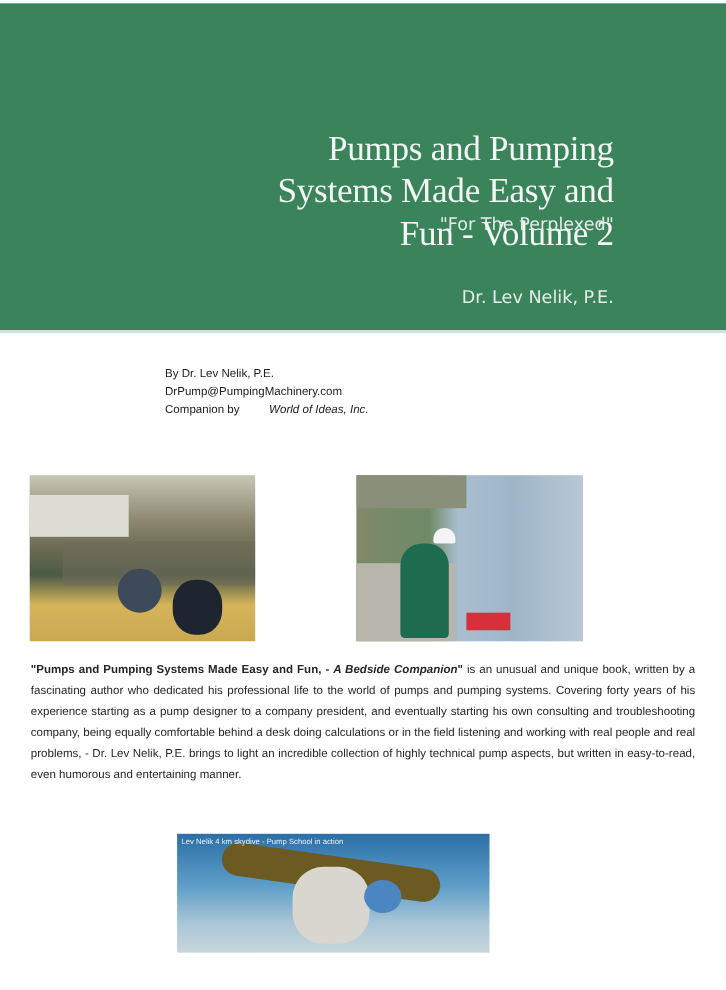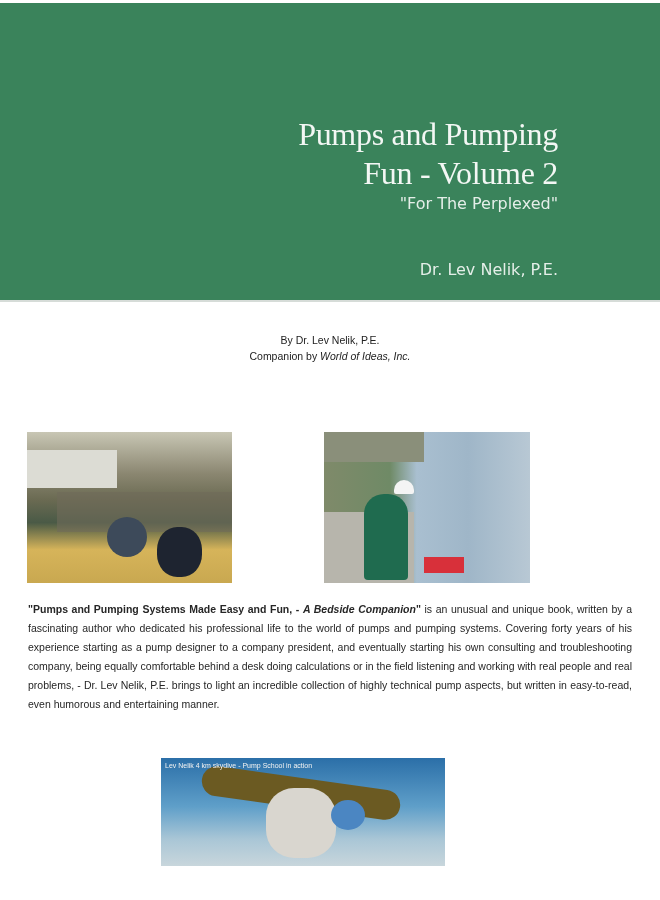--- a/index.html
+++ b/index.html
@@ -1,45 +1,47 @@
 <!DOCTYPE html>
 <html><head>
 <meta charset="utf-8">
 <style>
   html, body { margin: 0; padding: 0; }
   body { width: 660px; height: 900px; background: #ffffff; position: relative; overflow: hidden; font-family: "Liberation Sans", sans-serif; }
   .banner { position: absolute; left: 0; top: 3px; width: 660px; height: 297px; background: #3a835b; border-bottom: 2px solid #d6dcd8; }
   .title { position: absolute; right: 102px; top: 68px; width: 520px; text-align: right; color: #f3f7f4; font-family: Liberation Serif, serif; font-size: 32px; line-height: 39px; font-weight: 500; letter-spacing: -0.3px; margin-top: 44px; }
   .subtitle { position: absolute; right: 102px; top: 191px; color: #e4eee8; font-family: "DejaVu Sans", sans-serif; font-size: 16px; }
   .author-banner { position: absolute; right: 102px; top: 257px; color: #e4eee8; font-family: "DejaVu Sans", sans-serif; font-size: 16px; margin-left: 16px; }
-  .byline { position: absolute; left: 150px; top: 332px; width: 360px; text-align: center; font-size: 10.5px; line-height: 16px; color: #222; }
-  .byline i { font-style: italic; }
+  .byline { position: absolute; left: 150px; top: 332px; width: 360px; font-size: 10.5px; line-height: 16px; color: #222; }
+  .byline i { font-style: italic; margin-left: 24px; }
   .photo { position: absolute; overflow: hidden; }
   .photo-class { left: 27px; top: 432px; width: 205px; height: 151px; background: linear-gradient(180deg, #c8c6b4 0%, #8a8670 28%, #6a6a52 45%, #4a5a46 60%, #d6b45a 78%, #c9a850 100%); }
   .photo-pump { left: 324px; top: 432px; width: 206px; height: 151px; background: linear-gradient(90deg, #7f8a6a 0%, #6f8a66 32%, #a9bfd0 45%, #9fb6c8 70%, #b8c8d4 100%); }
   .photo-sky { left: 161px; top: 758px; width: 284px; height: 108px; background: linear-gradient(180deg, #2b6fa8 0%, #5f9fc9 45%, #a9c6d6 75%, #c8d6dc 100%); }
   .shape { position: absolute; }
   .caption { position: absolute; left: 4px; top: 4px; font-size: 7px; color: #f2f2f2; }
   .desc { position: absolute; left: 28px; top: 600px; width: 604px; font-size: 10.5px; line-height: 19px; color: #262626; text-align: justify; }
   .desc b { font-weight: bold; }
 </style>
 </head>
 <body>
 
 <div class="banner">
   <div class="title">
     <div>Pumps and Pumping</div>
+    <div>Systems Made Easy and</div>
     <div>Fun - Volume 2</div>
   </div>
   <div class="subtitle">"For The Perplexed"</div>
   <div class="author-banner">Dr. Lev Nelik, P.E.</div>
 </div>
 
 <div class="byline">
   <div>By Dr. Lev Nelik, P.E.</div>
+  <div>DrPump@PumpingMachinery.com</div>
   <div><span>Companion by </span><i>World of Ideas, Inc.</i></div>
 </div>
 
 <div class="photo photo-class">
   <div class="shape" style="left:0;top:18px;width:90px;height:38px;background:#dcdcd4;"></div>
   <div class="shape" style="left:30px;top:60px;width:175px;height:40px;background:#6f6a5a;opacity:.6;"></div>
   <div class="shape" style="left:80px;top:85px;width:40px;height:40px;border-radius:50%;background:#3d4a5a;"></div>
   <div class="shape" style="left:130px;top:95px;width:45px;height:50px;border-radius:45%;background:#1e2430;"></div>
 </div>
 

